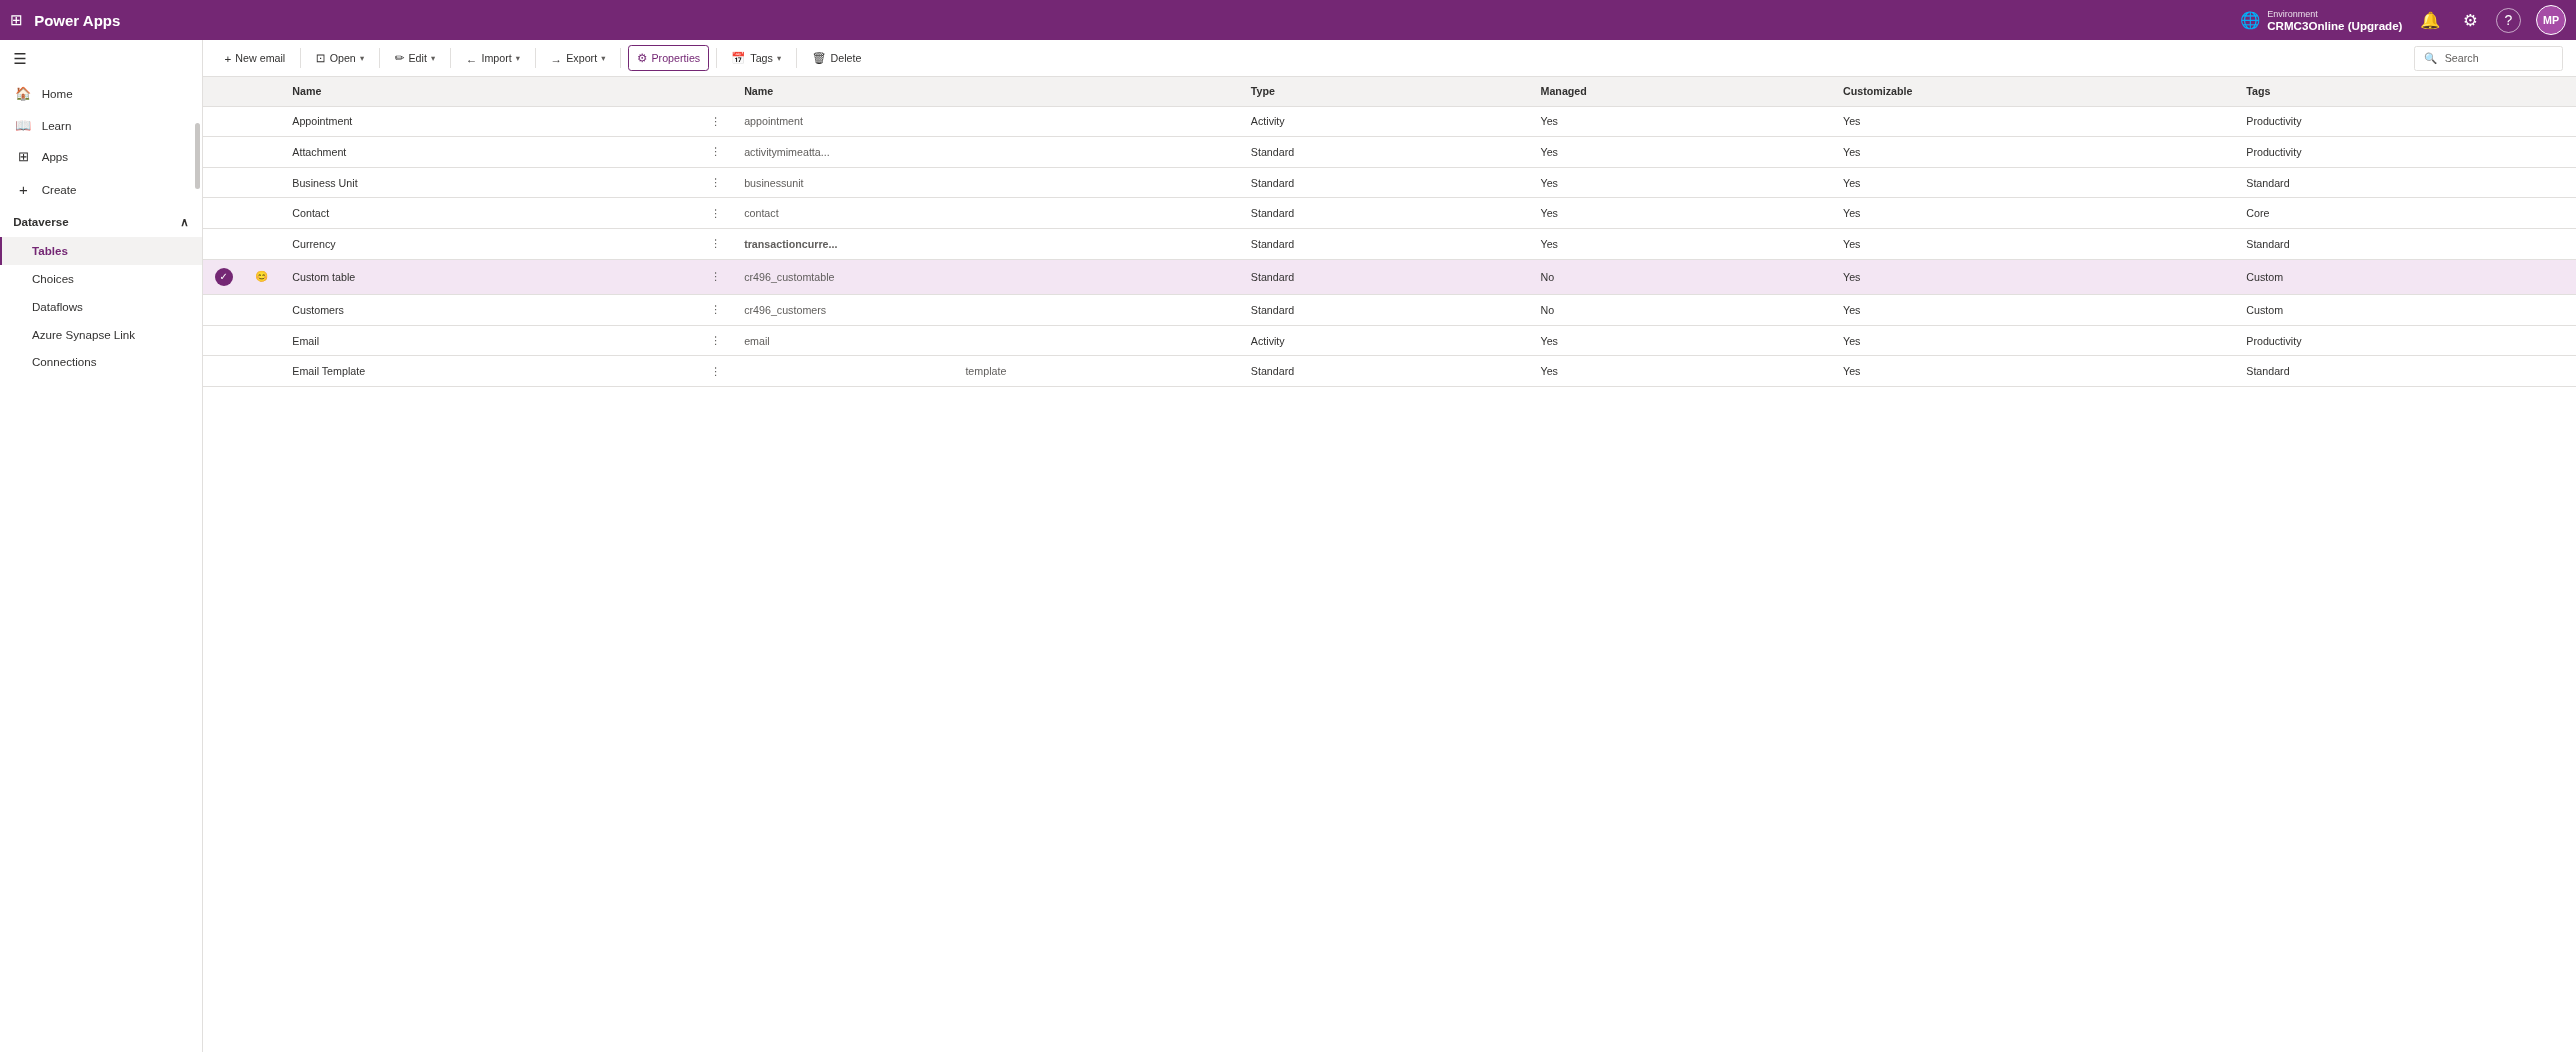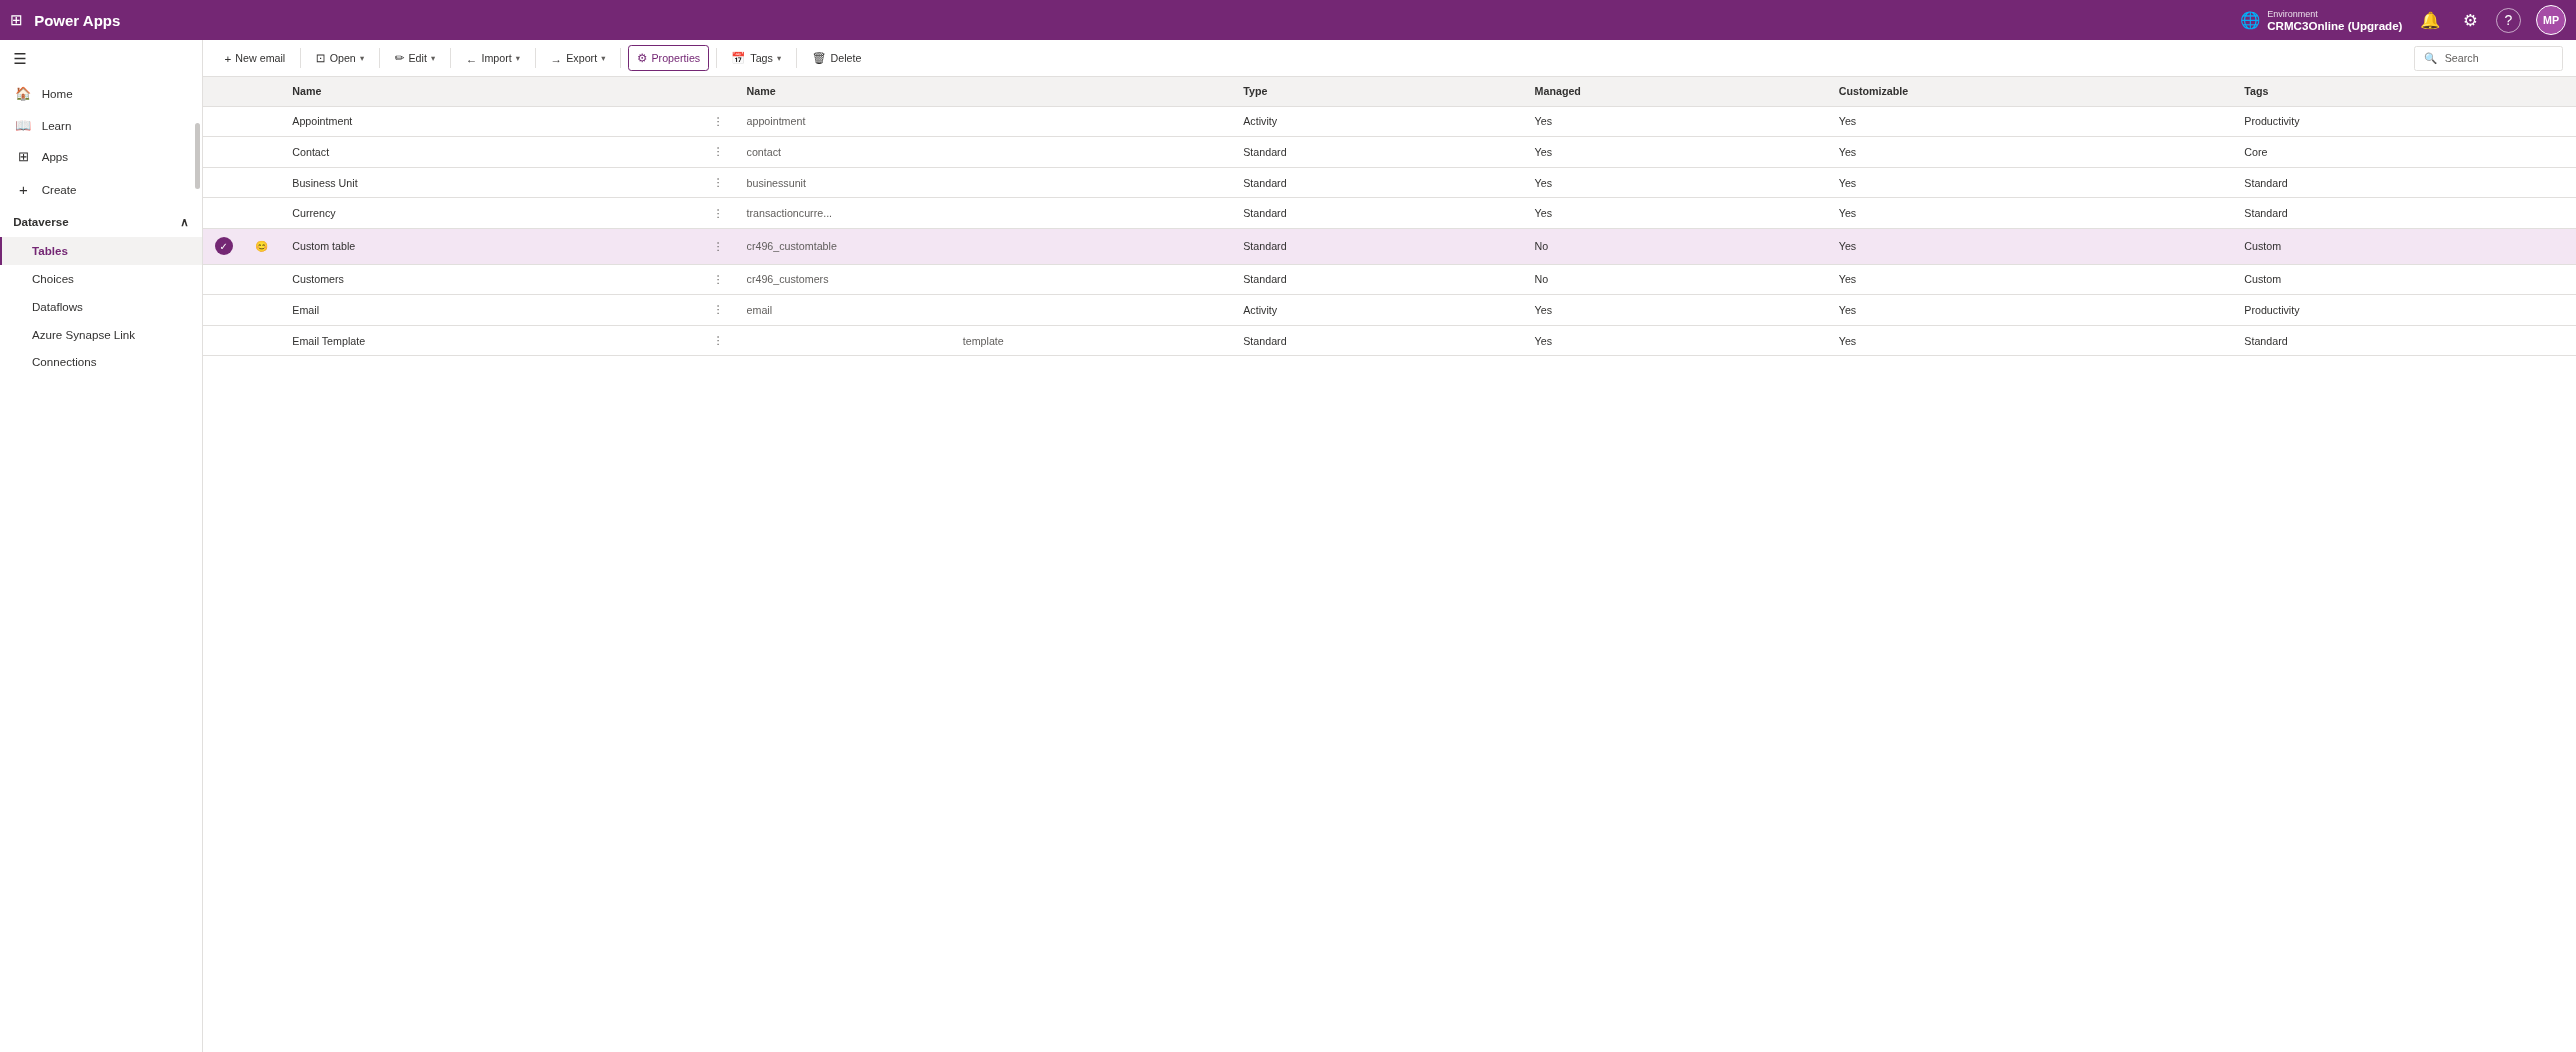--- a/index.html
+++ b/index.html
@@ -392,45 +392,56 @@
               <td class="row-actions">⋮</td>
               <td style="color: rgb(96, 94, 92);">appointment</td>
               <td>Activity</td>
               <td>Yes</td>
               <td>Yes</td>
               <td>Productivity</td>
             </tr>
             <tr>
               <td></td>
               <td></td>
+              <td>Attachment</td>
+              <td class="row-actions">⋮</td>
+              <td style="color: rgb(96, 94, 92);">activitymimeatta...</td>
+              <td>Standard</td>
+              <td>Yes</td>
+              <td>Yes</td>
+              <td>Productivity</td>
+            </tr>
+            <tr>
+              <td></td>
+              <td></td>
+              <td>Business Unit</td>
+              <td class="row-actions">⋮</td>
+              <td style="color: rgb(96, 94, 92);">businessunit</td>
+              <td>Standard</td>
+              <td>Yes</td>
+              <td>Yes</td>
+              <td>Standard</td>
+            </tr>
+            <tr>
+              <td></td>
+              <td></td>
               <td>Contact</td>
               <td class="row-actions">⋮</td>
               <td style="color: rgb(96, 94, 92);">contact</td>
               <td>Standard</td>
               <td>Yes</td>
               <td>Yes</td>
               <td>Core</td>
             </tr>
             <tr>
               <td></td>
               <td></td>
-              <td>Business Unit</td>
-              <td class="row-actions">⋮</td>
-              <td style="color: rgb(96, 94, 92);">businessunit</td>
-              <td>Standard</td>
-              <td>Yes</td>
-              <td>Yes</td>
-              <td>Standard</td>
-            </tr>
-            <tr>
-              <td></td>
-              <td></td>
               <td>Currency</td>
               <td class="row-actions">⋮</td>
-              <td style="color: rgb(96, 94, 92);">transactioncurre...</td>
+              <td style="color: rgb(96, 94, 92); font-weight: bold;">transactioncurre...</td>
               <td>Standard</td>
               <td>Yes</td>
               <td>Yes</td>
               <td>Standard</td>
             </tr>
             <tr class="selected">
               <td>
                 <div class="check-circle">✓</div>
               </td>
               <td>😊</td>

